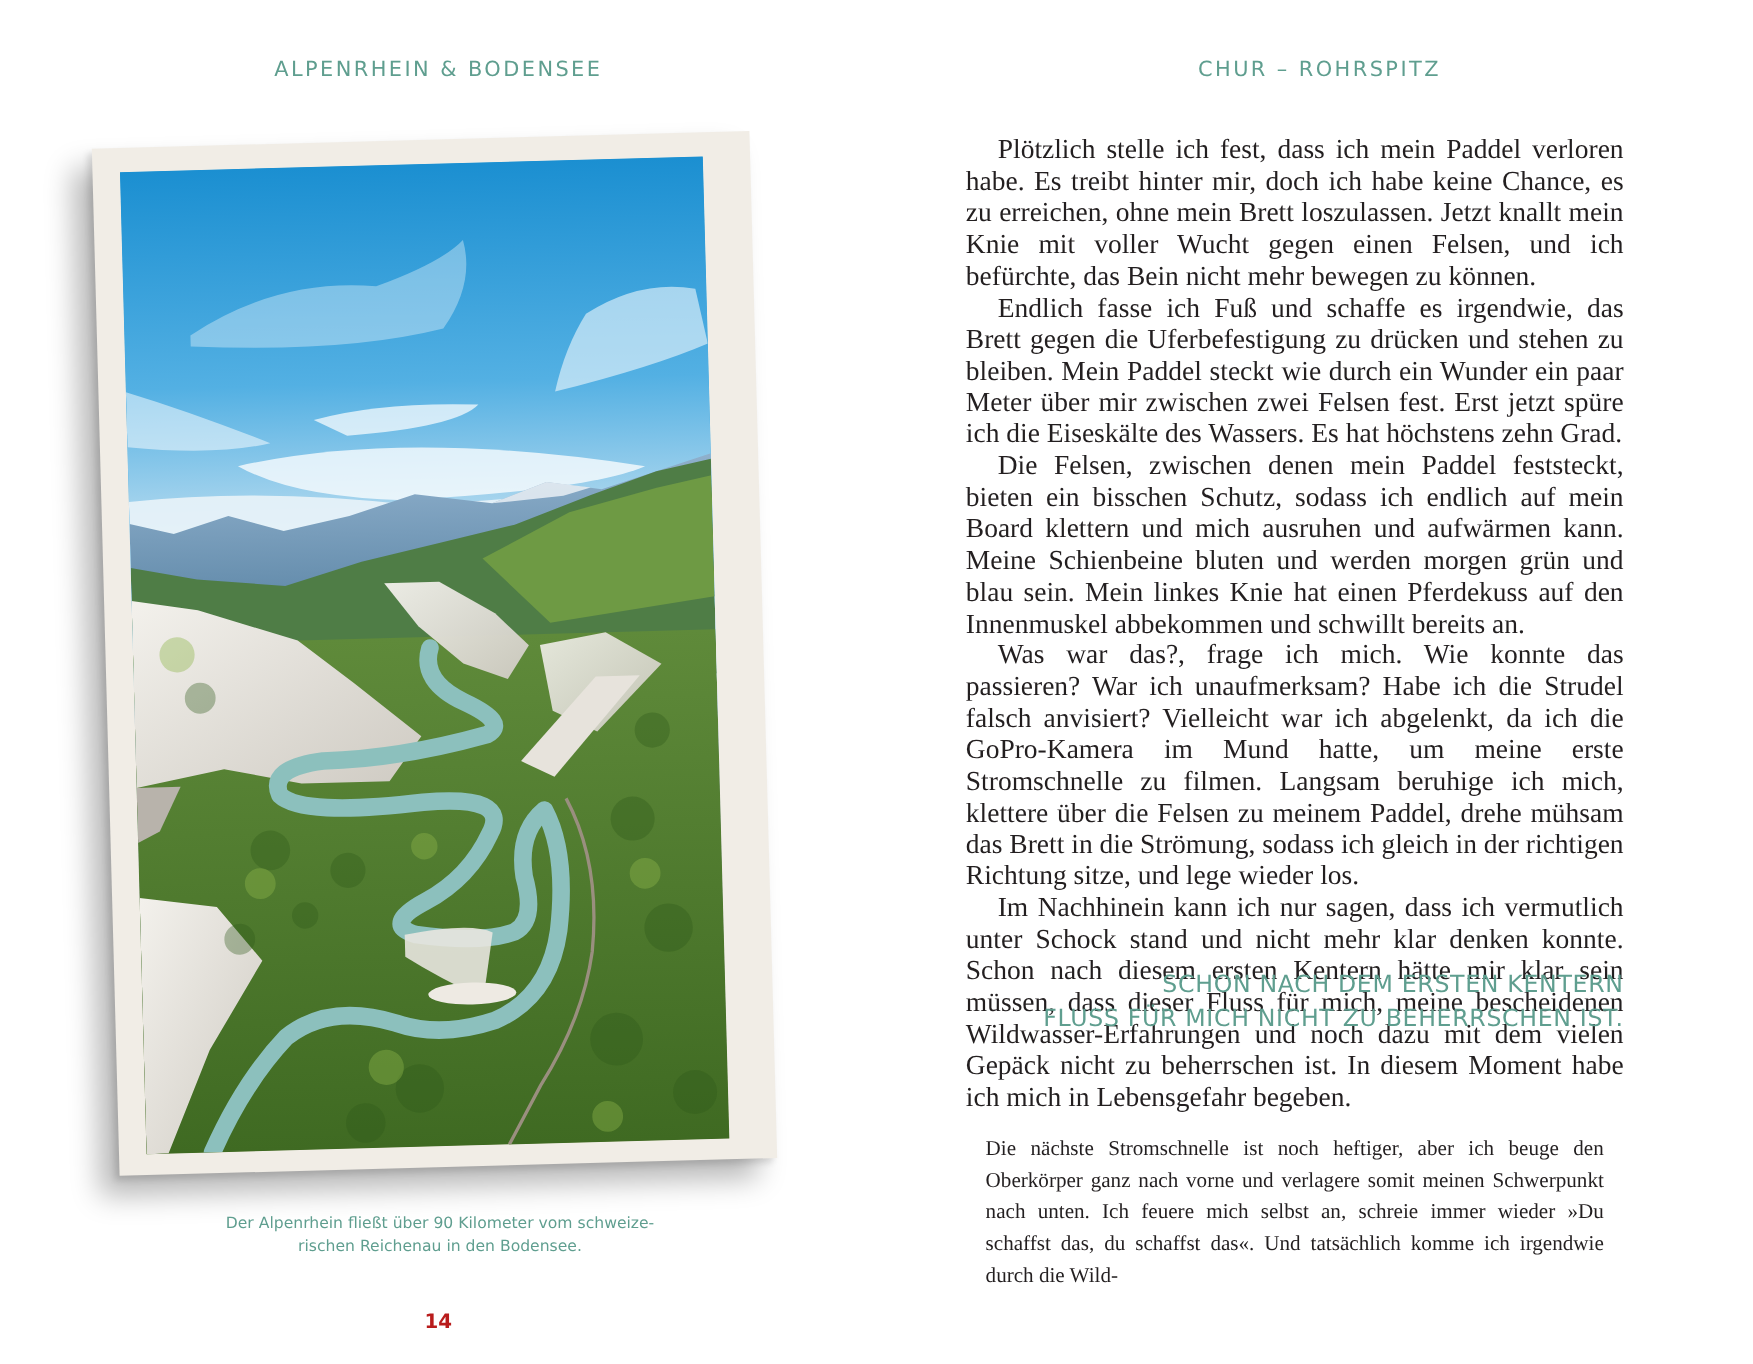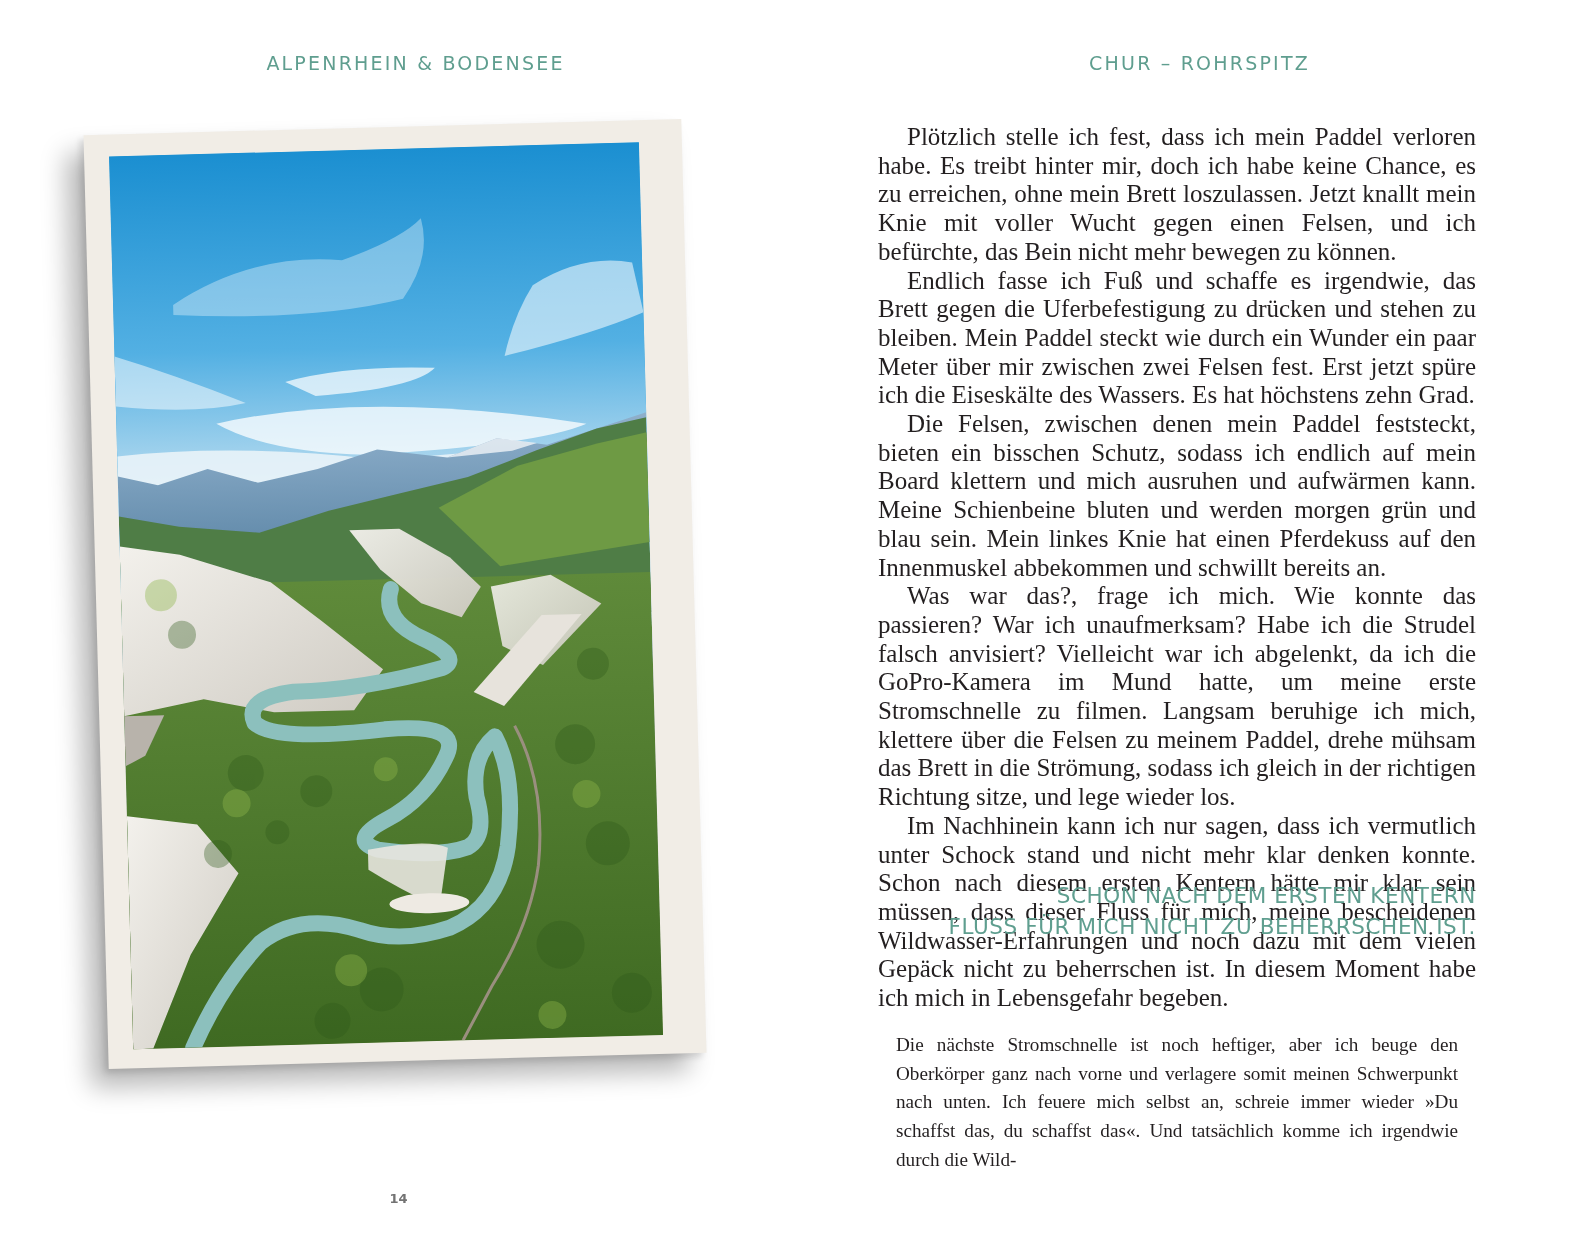--- a/index.html
+++ b/index.html
@@ -7,28 +7,28 @@
     width: 1594px; height: 1240px; background: #ffffff; position: relative; overflow: hidden;
     font-family: "Liberation Serif", serif; color: #231f20;
   }
   .page { position: absolute; top: 0; height: 1240px; }
   .page-left { left: 0; width: 797px; }
   .page-right { left: 797px; width: 797px; }
 
   .running-head {
     position: absolute; top: 52px; left: 0; right: 0; text-align: center;
     font-family: "DejaVu Sans", sans-serif; font-size: 19px; letter-spacing: 2.2px;
-    color: #5f9e8f; font-weight: normal; padding-left: 17px;
+    color: #5f9e8f; font-weight: normal;
   }
   .page-left .running-head { left: 0; width: 797px; }
   .page-right .running-head { left: 0; width: 797px; padding-left: 8px; box-sizing: border-box; }
 
   .folio {
     position: absolute; top: 1191px; width: 797px; text-align: center;
-    font-family: "DejaVu Sans", sans-serif; font-size: 13px; font-weight: bold; color: #737373;
+    font-family: "DejaVu Sans", sans-serif; font-size: 18px; font-weight: bold; color: #b91c1c;
   }
   .photo-frame {
     position: absolute; left: 96px; top: 127px; width: 598px; height: 934px;
     background: #f1ede6;
     transform: rotate(-1.55deg);
     transform-origin: 50% 50%;
     box-shadow: -18px 18px 26px rgba(0,0,0,0.28), -4px 4px 6px rgba(0,0,0,0.12);
   }
   .photo-inner {
     position: absolute; left: 25px; top: 22px; width: 530px; height: 893px; overflow: hidden;
@@ -142,20 +142,24 @@
             <circle cx="110" cy="650" r="14"></circle>
             <circle cx="260" cy="620" r="12"></circle>
           <circle cx="460" cy="650" r="14"></circle>
             <circle cx="220" cy="820" r="16"></circle>
             <circle cx="420" cy="870" r="14"></circle>
         </g>
       </svg>
     </div>
   </div>
 
+  <div class="caption">
+    <div>Der Alpenrhein fließt über 90 Kilometer vom schweize-</div>
+    <div>rischen Reichenau in den Bodensee.</div>
+  </div>
 
   <div class="folio">14</div>
 </div>
 
 <div class="page page-right">
   <div class="running-head">CHUR – ROHRSPITZ</div>
 
   <div class="body-text">
     <p>Plötzlich stelle ich fest, dass ich mein Paddel verloren habe. Es treibt hinter mir, doch ich habe keine Chance, es zu erreichen, ohne mein Brett loszulassen. Jetzt knallt mein Knie mit voller Wucht gegen einen Felsen, und ich befürchte, das Bein nicht mehr bewegen zu können.</p>
     <p>Endlich fasse ich Fuß und schaffe es irgendwie, das Brett gegen die Uferbefestigung zu drücken und stehen zu bleiben. Mein Paddel steckt wie durch ein Wunder ein paar Meter über mir zwischen zwei Felsen fest. Erst jetzt spüre ich die Eiseskälte des Wassers. Es hat höchstens zehn Grad.</p>

